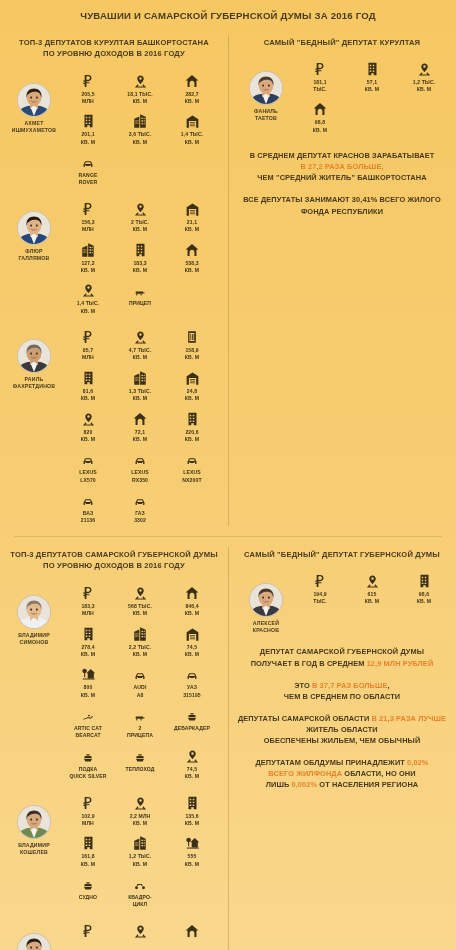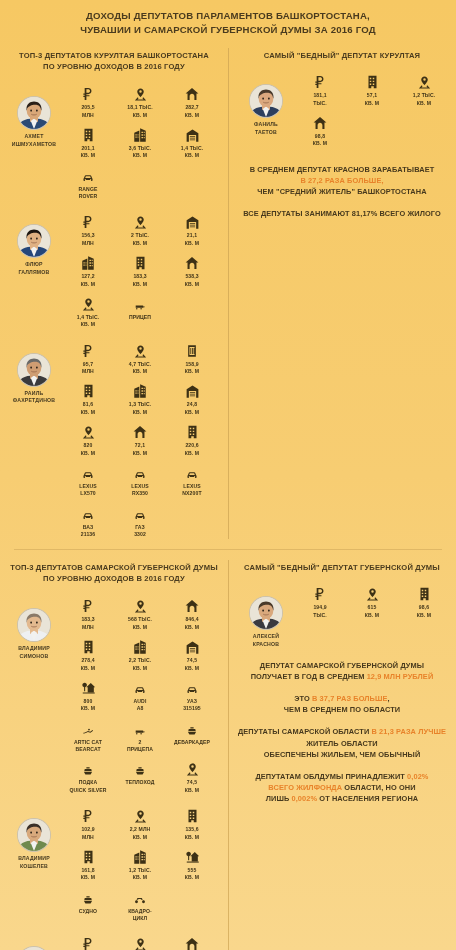--- a/index.html
+++ b/index.html
@@ -132,21 +132,20 @@
     letter-spacing: .1px;
   }
   .fact div { white-space: nowrap; }
   .hl { color: #e8832a; }
 </style>
 </head>
 <body>
 
 <div class="page">
   <div class="title">
-    <div>ДОХОДЫ ДЕПУТАТОВ ПАРЛАМЕНТОВ БАШКОРТОСТАНА,</div>
     <div>ЧУВАШИИ И САМАРСКОЙ ГУБЕРНСКОЙ ДУМЫ ЗА 2016 ГОД</div>
   </div>
   <div id="sections">
       <div class="section">
         <div class="col-left">
           <div class="subhead">
             <div>ТОП-3 ДЕПУТАТОВ КУРУЛТАЯ БАШКОРТОСТАНА</div>
             <div>ПО УРОВНЮ ДОХОДОВ В 2016 ГОДУ</div>
           </div>
           <div class="dep">
@@ -615,21 +614,22 @@
               </div>
             </div>
           </div>
           <div class="facts">
             <div class="fact">
               <div>В СРЕДНЕМ ДЕПУТАТ КРАСНОВ  ЗАРАБАТЫВАЕТ</div>
               <div class="hl">В 27,2 РАЗА БОЛЬШЕ,</div>
               <div>ЧЕМ "СРЕДНИЙ ЖИТЕЛЬ" БАШКОРТОСТАНА</div>
             </div>
             <div class="fact">
-              <div>ВСЕ ДЕПУТАТЫ ЗАНИМАЮТ 81,17% ВСЕГО ЖИЛОГО</div>
+              <div>ВСЕ ДЕПУТАТЫ ЗАНИМАЮТ 30,41% ВСЕГО ЖИЛОГО</div>
+              <div>ФОНДА РЕСПУБЛИКИ</div>
             </div>
           </div>
         </div>
       </div>
       <div class="hdiv"></div>
       <div class="section">
         <div class="col-left">
           <div class="subhead">
             <div>ТОП-3 ДЕПУТАТОВ САМАРСКОЙ ГУБЕРНСКОЙ ДУМЫ</div>
             <div>ПО УРОВНЮ ДОХОДОВ В 2016 ГОДУ</div>

